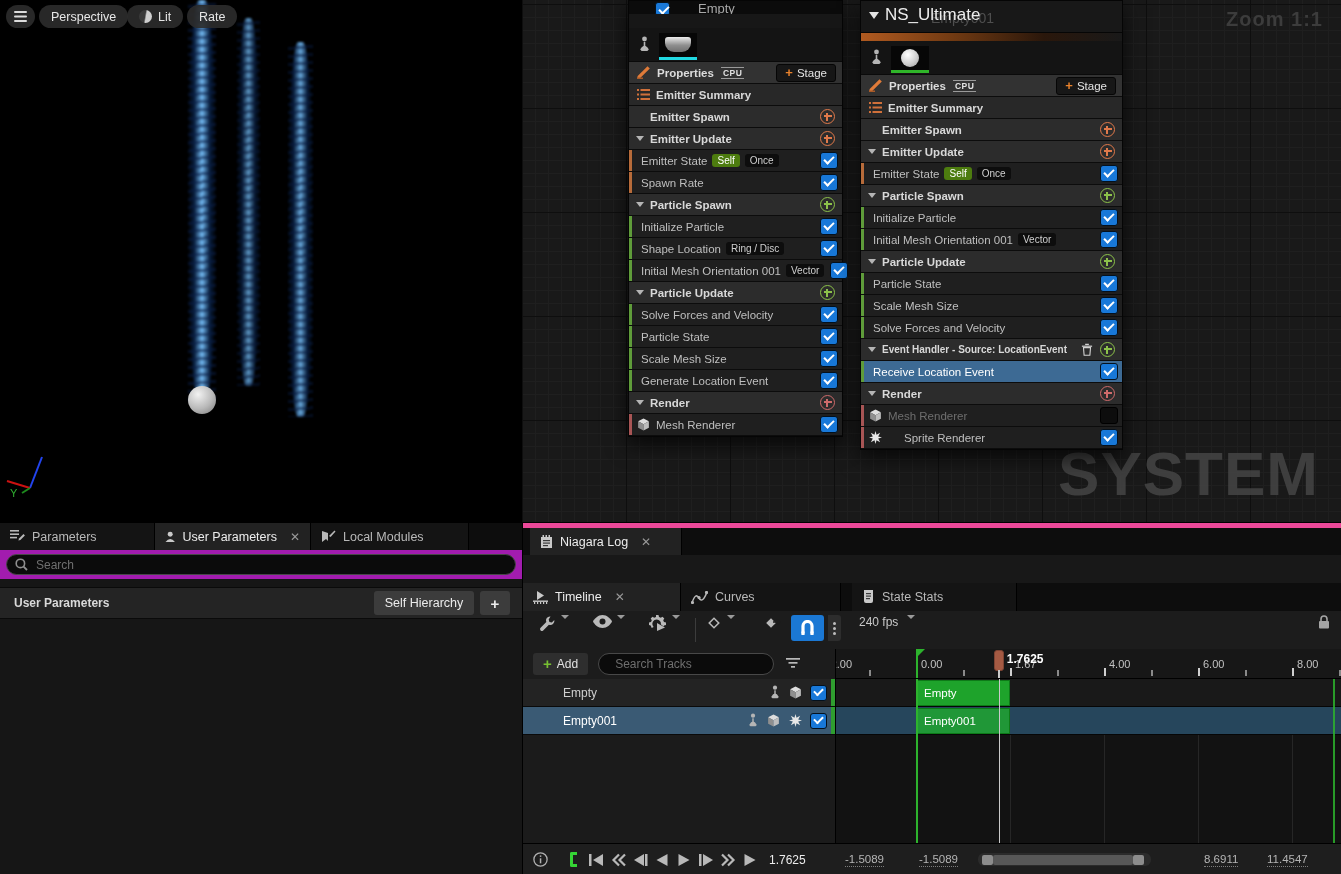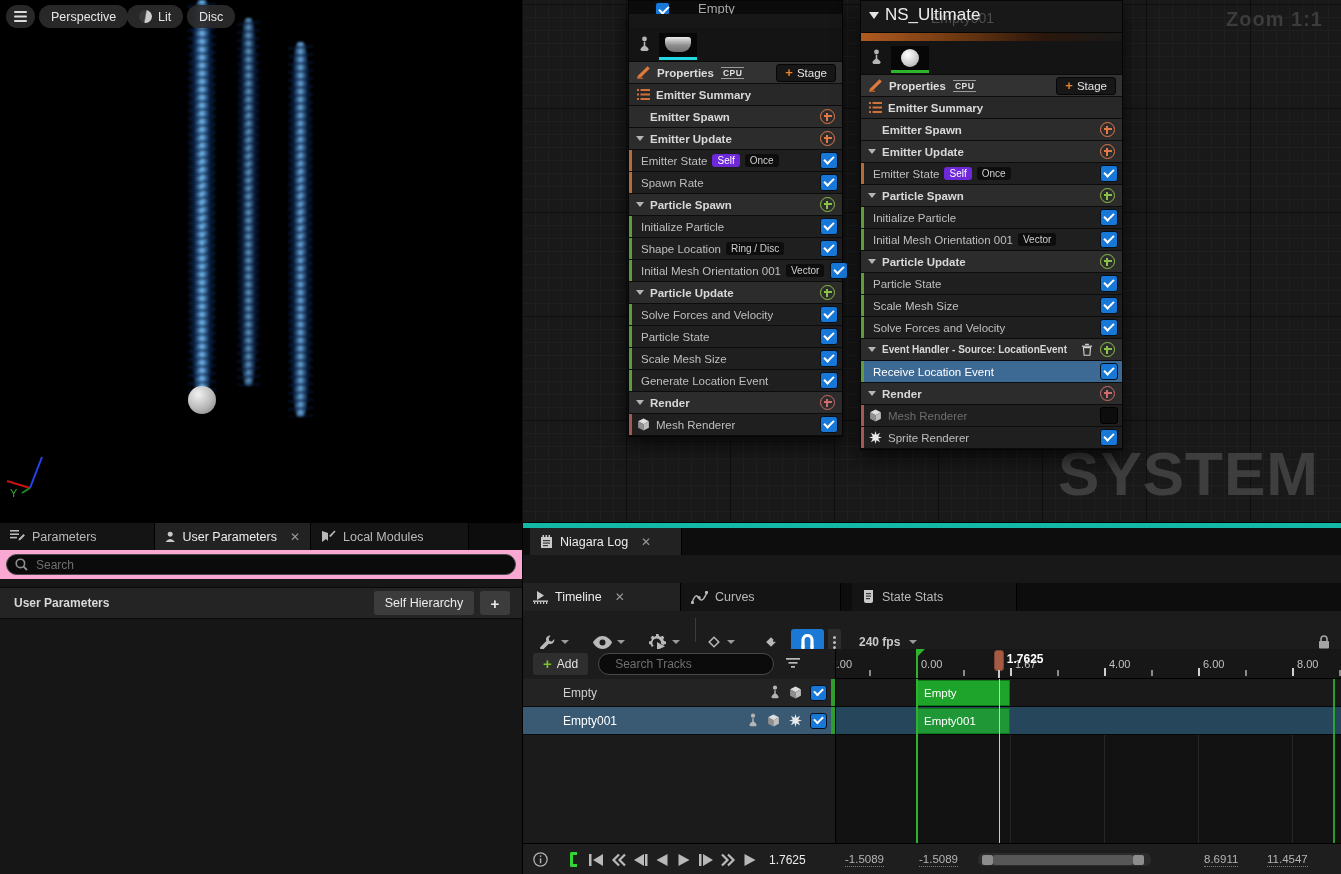--- a/index.html
+++ b/index.html
@@ -37,21 +37,21 @@
   .pc::before{left:2.5px;right:2.5px;top:5px;height:2px;}
   .pc::after{top:2.5px;bottom:2.5px;left:5px;width:2px;}
   .pc.orange{color:#e0794a}.pc.green{color:#8cc24a}.pc.red{color:#cf6b6b}
   .cb{flex:none;width:16px;height:15px;background:#1878d8;border:1px solid #04111d;border-radius:3px;
       position:relative;margin-left:6px;}
   .cb::after{content:"";position:absolute;left:3px;top:3px;width:8px;height:4px;
       border-left:2px solid #fff;border-bottom:2px solid #fff;transform:rotate(-45deg);}
   .cb.off{background:#0d0d0d;border-color:#000;}
   .cb.off::after{display:none;}
   .badge{background:#0d0d0d;color:#cfcfcf;border-radius:3px;padding:1px 5px;font-size:10px;margin-left:5px;font-weight:normal;white-space:nowrap;}
-  .badge.gold{background:#6d28d9;color:#fff;}
+  .badge.gold{background:#4d7c0f;color:#fff;}
   .cpu{margin-left:7px;font-size:8.5px;font-weight:bold;color:#e2e2e2;border-top:1px solid #9a9a9a;border-bottom:1px solid #9a9a9a;padding:0 2px;letter-spacing:.5px;}
   .stagebtn{display:flex;align-items:center;gap:4px;background:#171717;border:1px solid #060606;border-radius:3px;padding:2px 8px;color:#e4e4e4;font-weight:normal;font-size:11.5px;margin-right:2px;}
   .stagebtn .pl{color:#e8822c;font-weight:bold;font-size:13px;line-height:10px;}
   .mico{flex:none;margin:0 6px 0 8px;display:flex;align-items:center;}
   .mlabel{margin-left:12px;white-space:nowrap;}
   .glabel{white-space:nowrap;}
   
   .titleSliver{height:13px;background:#0b0b0b;overflow:hidden;display:flex;align-items:flex-start;color:#a8a8a8;}
   .iconstrip{height:33px;background:#141414;display:flex;align-items:center;border-bottom:1px solid #0a0a0a;}
   .thumb{width:38px;height:24px;background:#070707;margin-left:9px;position:relative;display:flex;align-items:center;justify-content:center;}
@@ -65,31 +65,31 @@
   .beam{position:absolute;filter:blur(1.2px);border-radius:40%;}
   .b1{background:linear-gradient(90deg,transparent,rgba(20,80,170,.35) 22%,rgba(120,195,255,.95) 50%,rgba(20,80,170,.35) 78%,transparent);}
   .bstreak{position:absolute;inset:0;background:repeating-linear-gradient(175deg,transparent 0 5px,rgba(10,30,70,.55) 5px 8px);}
   
   #params{left:0;top:522px;width:522px;height:352px;background:#161616;border-top:1px solid #000;}
   .tabbar{position:absolute;left:0;right:0;top:0;height:27px;background:#fde047;display:flex;justify-content:space-between;}
   .tab{height:27px;box-sizing:border-box;display:flex;align-items:center;gap:7px;padding:0 10px;color:#b9b9b9;
        background:#141414;border-right:1px solid #000;font-size:12.5px;white-space:nowrap;}
   .tab.active{background:#222;color:#ececec;}
   .tab .x{color:#9a9a9a;font-size:12px;margin-left:6px;}
-  .searchrow{position:absolute;left:0;right:0;top:27px;height:29px;background:#f9a8d4;}
+  .searchrow{position:absolute;left:0;right:0;top:27px;height:29px;background:#a21caf;}
   .searchpill{position:absolute;left:6px;right:6px;top:4px;height:21px;border-radius:12px;background:#0b0b0b;
       border:1px solid #484848;display:flex;align-items:center;padding:0 8px;gap:6px;box-sizing:border-box;}
   .searchpill input{flex:1;background:transparent;border:none;outline:none;color:#bdbdbd;font-size:12px;font-family:inherit;}
   .searchpill input::placeholder{color:#6f6f6f;}
   .hdrrow{position:absolute;left:0;right:0;top:64px;height:30px;background:#242424;display:flex;align-items:center;border-top:1px solid #0a0a0a;border-bottom:1px solid #0a0a0a;}
   .btn{background:#3c3c3c;border-radius:3px;color:#ececec;display:flex;align-items:center;justify-content:center;font-size:12.5px;}
   
-  #br{left:522px;top:522px;width:819px;height:352px;background:#14b8a6;border-top:1px solid #000;border-left:1px solid #000;}
+  #br{left:522px;top:522px;width:819px;height:352px;background:#ec4899;border-top:1px solid #000;border-left:1px solid #000;}
   .toolbar{position:absolute;left:0;right:0;top:88px;height:38px;background:#1c1c1c;border-bottom:1px solid #060606;}
-  .titem{position:absolute;top:12px;height:38px;display:flex;align-items:center;gap:3px;color:#c9c9c9;font-weight:bold;}
+  .titem{position:absolute;top:4px;height:38px;display:flex;gap:3px;color:#c9c9c9;}
   .ddt{width:0;height:0;border-left:4px solid transparent;border-right:4px solid transparent;border-top:4px solid #9a9a9a;margin-left:2px;}
   .magnet{width:33px;height:26px;background:#1b78d4;border-radius:3px;display:flex;align-items:center;justify-content:center;}
   .dots{width:13px;height:26px;background:#2d2d2d;border-radius:0 3px 3px 0;display:flex;flex-direction:column;align-items:center;justify-content:center;gap:2px;margin-left:1px;}
   .dots i{width:3px;height:3px;border-radius:50%;background:#bdbdbd;}
   .trackhead{position:absolute;left:0;top:126px;width:313px;height:30px;background:#1c1c1c;border-right:1px solid #000;box-sizing:border-box;display:flex;align-items:center;}
   .addbtn{display:flex;align-items:center;gap:5px;background:#2e2e2e;border-radius:3px;height:22px;padding:0 10px;margin-left:10px;color:#e2e2e2;}
   .addbtn .pl{color:#77c032;font-size:15px;font-weight:bold;line-height:12px;}
   #ruler{position:absolute;left:313px;top:126px;width:506px;height:30px;background:#171717;overflow:hidden;border-bottom:1px solid #000;box-sizing:border-box;}
   .rlabel{position:absolute;top:9px;font-size:11px;color:#c2c2c2;white-space:nowrap;}
   .rtick{position:absolute;bottom:2px;width:2px;height:8px;background:#cfcfcf;}
@@ -425,21 +425,21 @@
             <span class="sp"></span>
             <span class="cb off"></span>
           </div>
           <div class="nrow module">
             <span class="acc red"></span>
             <span class="mico">
               <svg width="13" height="13" viewBox="0 0 14 14">
                 <path d="M7 0l1.1 4.1L12 2l-2.1 3.9L14 7l-4.1 1.1L12 12l-3.9-2.1L7 14l-1.1-4.1L2 12l2.1-3.9L0 7l4.1-1.1L2 2l3.9 2.1Z" fill="#e8e8e8"></path>
               </svg>
             </span>
-            <span style="white-space:nowrap;">Sprite Renderer</span>
+            <span style="white-space:nowrap;margin-left:16px;">Sprite Renderer</span>
             <span class="sp"></span>
             <span class="cb"></span>
           </div>
         </div>
     </div>
   </div>
 
   <div id="viewport" class="abs">
     <div class="beam b1" style="left:188px;top:0;width:28px;height:402px;">
         <span class="bstreak"></span>
@@ -460,21 +460,21 @@
         </svg>
     </div>
     <div class="pill" style="left:39px;">
         <span>Perspective</span>
       </div>
     <div class="pill" style="left:127px;align-items:center;">
       <span style="width:13px;height:13px;border-radius:50%;background:linear-gradient(100deg,#3a3a3a 45%,#cfcfcf 55%);"></span>
       <span>Lit</span>
     </div>
     <div class="pill" style="left:187px;">
-        <span>Disc</span>
+        <span>Rate</span>
       </div>
 
     <div class="abs" style="left:2px;top:445px;width:55px;height:55px;">
       <svg width="55" height="55" viewBox="0 0 55 55">
         <line x1="28" y1="43" x2="40" y2="12" stroke="#2244ee" stroke-width="2"></line>
         <line x1="28" y1="43" x2="5" y2="36" stroke="#cc1111" stroke-width="2"></line>
         <line x1="28" y1="43" x2="20" y2="48" stroke="#1d8a1d" stroke-width="2"></line>
       </svg>
       <span class="abs" style="left:8px;top:42px;color:#2fae2f;font-size:11px;">Y</span>
     </div>

